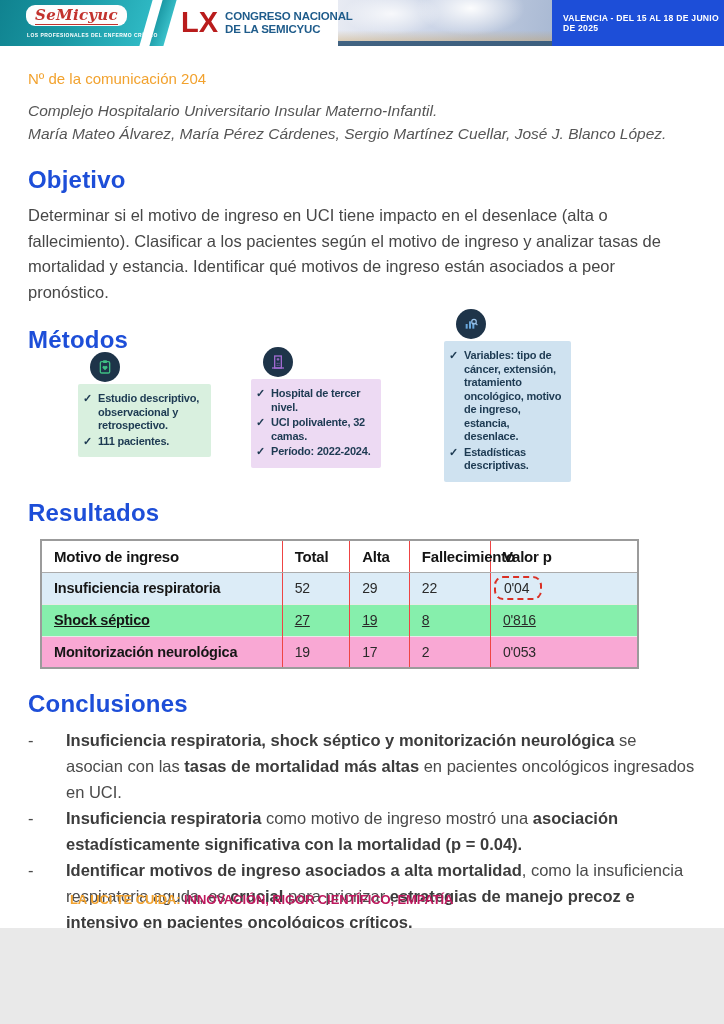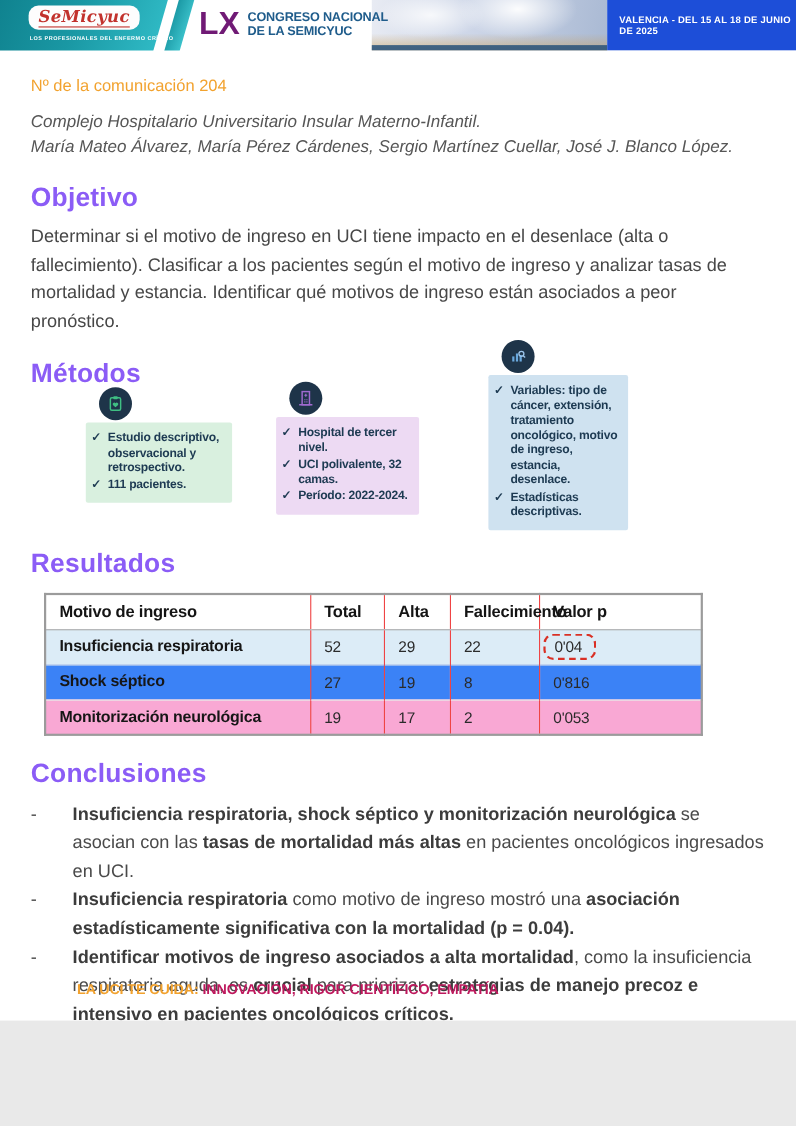--- a/index.html
+++ b/index.html
@@ -29,21 +29,21 @@
   .logo-text {
     font-family:"DejaVu Serif", serif; font-style:italic; font-weight:bold;
     font-size:15px; color:#c2322d; letter-spacing:0.3px;
     border-bottom:1.5px solid #c2322d;
   }
   .logo-tagline {
     position:absolute; left:27px; top:32px; z-index:3;
     font-size:5px; color:#ffffff; letter-spacing:0.45px; font-weight:bold;
   }
   .congress-block { position:absolute; left:181px; top:6px; display:flex; gap:7px; z-index:2; }
-  .congress-numeral { font-size:29px; line-height:33px; font-weight:bold; color:#701a75; }
+  .congress-numeral { font-size:29px; line-height:33px; font-weight:bold; color:#b91c1c; }
   .congress-lines { margin-top:4px; font-size:11.5px; line-height:13px; font-weight:bold; color:#1f5c8b; letter-spacing:-0.2px; }
   .hdr-photo {
     position:absolute; left:338px; top:0; width:214px; height:46px;
     background:
       radial-gradient(ellipse 90px 45px at 62% 18%, rgba(255,255,255,0.95) 0%, rgba(255,255,255,0) 60%),
       radial-gradient(ellipse 70px 30px at 25% 30%, rgba(255,255,255,0.8) 0%, rgba(255,255,255,0) 70%),
       linear-gradient(0deg, rgba(201,157,84,0.55) 0%, rgba(201,157,84,0) 34%),
       linear-gradient(100deg,#e8ebf3 0%,#ccd5e7 45%,#a9b9d3 100%);
   }
   .hdr-photo::after {
@@ -58,21 +58,21 @@
 
   
   .content { padding:0 28px; }
   .comm-number { margin-top:24px; font-size:15px; color:#f2a22e; }
   .poster-title {
     margin-top:13px; padding:0 28px; text-align:center;
     font-size:24px; line-height:31px; font-weight:bold; color:#1b5a8a;
   }
   .authors { margin-top:12px; font-style:italic; color:#565656; font-size:15.5px; line-height:23px; }
 
-  .section-heading { margin-top:21px; font-size:24px; font-weight:bold; color:#8b5cf6; letter-spacing:0.2px; }
+  .section-heading { margin-top:21px; font-size:24px; font-weight:bold; color:#1d4ed8; letter-spacing:0.2px; }
   .body-text { margin-top:9px; font-size:16.5px; line-height:25.5px; color:#474747; }
 
   
   .metodos-boxes { position:relative; height:122px; margin-top:2px; }
   .mbox {
     position:absolute; border-radius:2px; padding:8px 7px 7px 5px;
     font-size:11px; line-height:13.5px; color:#1d3a52; letter-spacing:-0.2px; font-weight:bold;
   }
   .mbox-1 { left:50px;  top:28px;  width:133px; background:#d9f0df; }
   .mbox-2 { left:223px; top:23px;  width:130px; background:#eddaf3; }
@@ -94,21 +94,21 @@
   .results-table col.c3 { width:10.0%; } .results-table col.c4 { width:13.6%; }
   .results-table col.c5 { width:24.7%; }
   .results-table th, .results-table td {
     border-left:1px solid #ef4444; text-align:left; padding:5px 12px; height:32px;
     letter-spacing:-0.2px;
   }
   .results-table th { font-size:15px; color:#141414; background:#fff; border-bottom:1.5px solid #ababab; }
   .results-table td { font-size:14px; color:#2a2a2a; border-top:1.5px solid #e9e9e9; }
   .results-table td.motivo { font-weight:bold; font-size:14.5px; color:#161616; }
   tr.row-blue  td { background:#dcecf7; }
-  tr.row-green td { background:#3b82f6; }
+  tr.row-green td { background:#86efac;text-decoration:underline; }
   tr.row-pink  td { background:#f9a8d4; }
   .p-box {
     display:inline-block; border:2.5px dashed #d93025; border-radius:9px;
     padding:2px 11px 2px 8px; margin:-5px 0 -5px -9px;
   }
 
   
   .conclusions-list { margin-top:9px; }
   .citem { display:flex; }
   .cmarker { flex:0 0 38px; font-size:16.5px; line-height:26px; color:#4a4a4a; }

